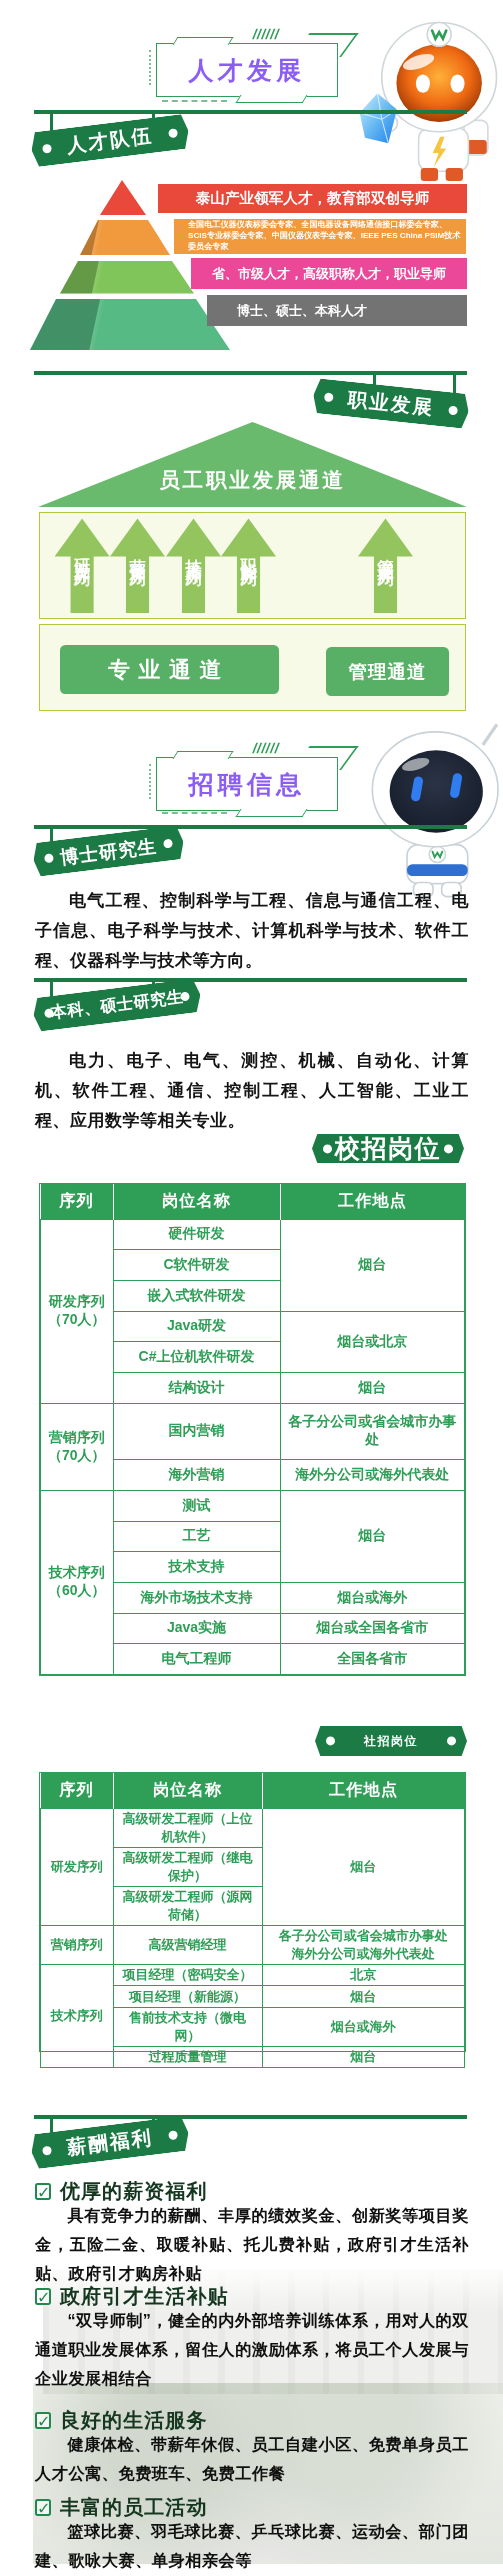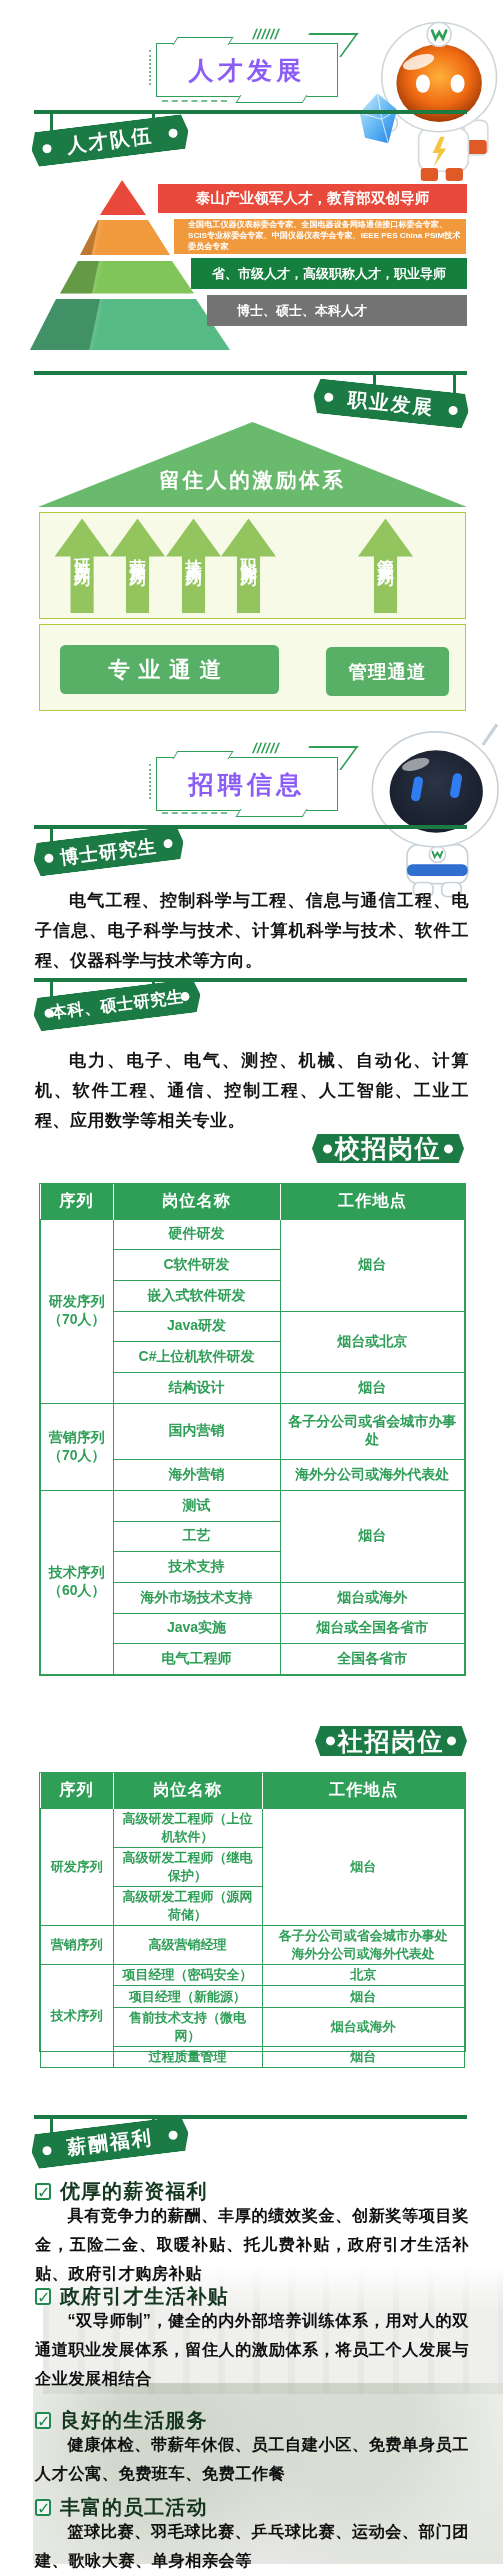--- a/index.html
+++ b/index.html
@@ -153,34 +153,34 @@
     <div class="slice s2 shade"></div>
     <div class="slice s3 shade"></div>
     <div class="slice s4 shade"></div>
   </div>
   <div class="band" style="left:158px;top:184px;width:309px;height:29px;background:#e8493b;font-size:14.6px;">
     <div class="band-inner">泰山产业领军人才，教育部双创导师</div>
   </div>
   <div class="band" style="left:174px;top:219px;width:292px;height:35px;background:#f09a3d;font-size:8.1px;line-height:10.8px;">
     <div style="padding:0 5.4px 0 14px;text-align:left;">全国电工仪器仪表标委会专家、全国电器设备网络通信接口标委会专家、SCIS专业标委会专家、中国仪器仪表学会专家、IEEE PES China PSIM技术委员会专家</div>
   </div>
-  <div class="band" style="left:191px;top:258px;width:276px;height:31px;background:#15803d;font-size:13px;">
+  <div class="band" style="left:191px;top:258px;width:276px;height:31px;background:#ec4899;font-size:13px;">
     <div class="band-inner">省、市级人才，高级职称人才，职业导师</div>
   </div>
   <div class="band" style="left:207px;top:295px;width:260px;height:31px;background:#737373;font-size:13px;">
     <div class="band-inner" style="text-align:left;padding-left:30px;">博士、硕士、本科人才</div>
   </div>
 
   <div class="hr" style="left:34px;top:371px;width:433px;"></div>
   <div class="hang" style="left:373px;top:374px;height:15px;"></div>
   <div class="hang" style="left:453px;top:374px;height:25px;"></div>
   <div class="tag tilt-r" style="left:313px;top:386px;width:156px;height:35px;font-size:19.5px;letter-spacing:2.2px;">职业发展</div>
 
   <div class="roof"></div>
-  <div class="roof-title">留住人的激励体系</div>
+  <div class="roof-title">员工职业发展通道</div>
 
   <div class="gbox" style="top:512px;height:107px;">
     <div class="uparrow" style="left:14.6px;top:5.4px;">
       <div class="vtxt">研发序列</div>
       </div>
     <div class="uparrow" style="left:70px;top:5.4px;">
       <div class="vtxt">营销序列</div>
       </div>
     <div class="uparrow" style="left:126px;top:5.4px;">
       <div class="vtxt">技术序列</div>
@@ -310,21 +310,21 @@
             <td rowspan="1">烟台或全国各省市</td>
           </tr>
           <tr>
             <td>电气工程师</td>
             <td rowspan="1">全国各省市</td>
           </tr>
         </tbody>
     </table>
   </div>
 
-  <div class="tag" style="left:315px;top:1726px;width:152px;height:30px;font-size:25px;letter-spacing:1.6px;">社招岗位</div>
+  <div class="tag" style="left:315px;top:1726px;width:152px;height:30px;font-size:12px;letter-spacing:1.6px;">社招岗位</div>
   <div class="twrap" style="top:1772px;height:280px;">
     <table class="rtable" id="social-table">
       <colgroup>
           <col style="width:17.1%">
           <col style="width:35.2%">
           <col style="width:47.7%">
         </colgroup>
       <thead>
         <tr>
           <th>序列</th>

